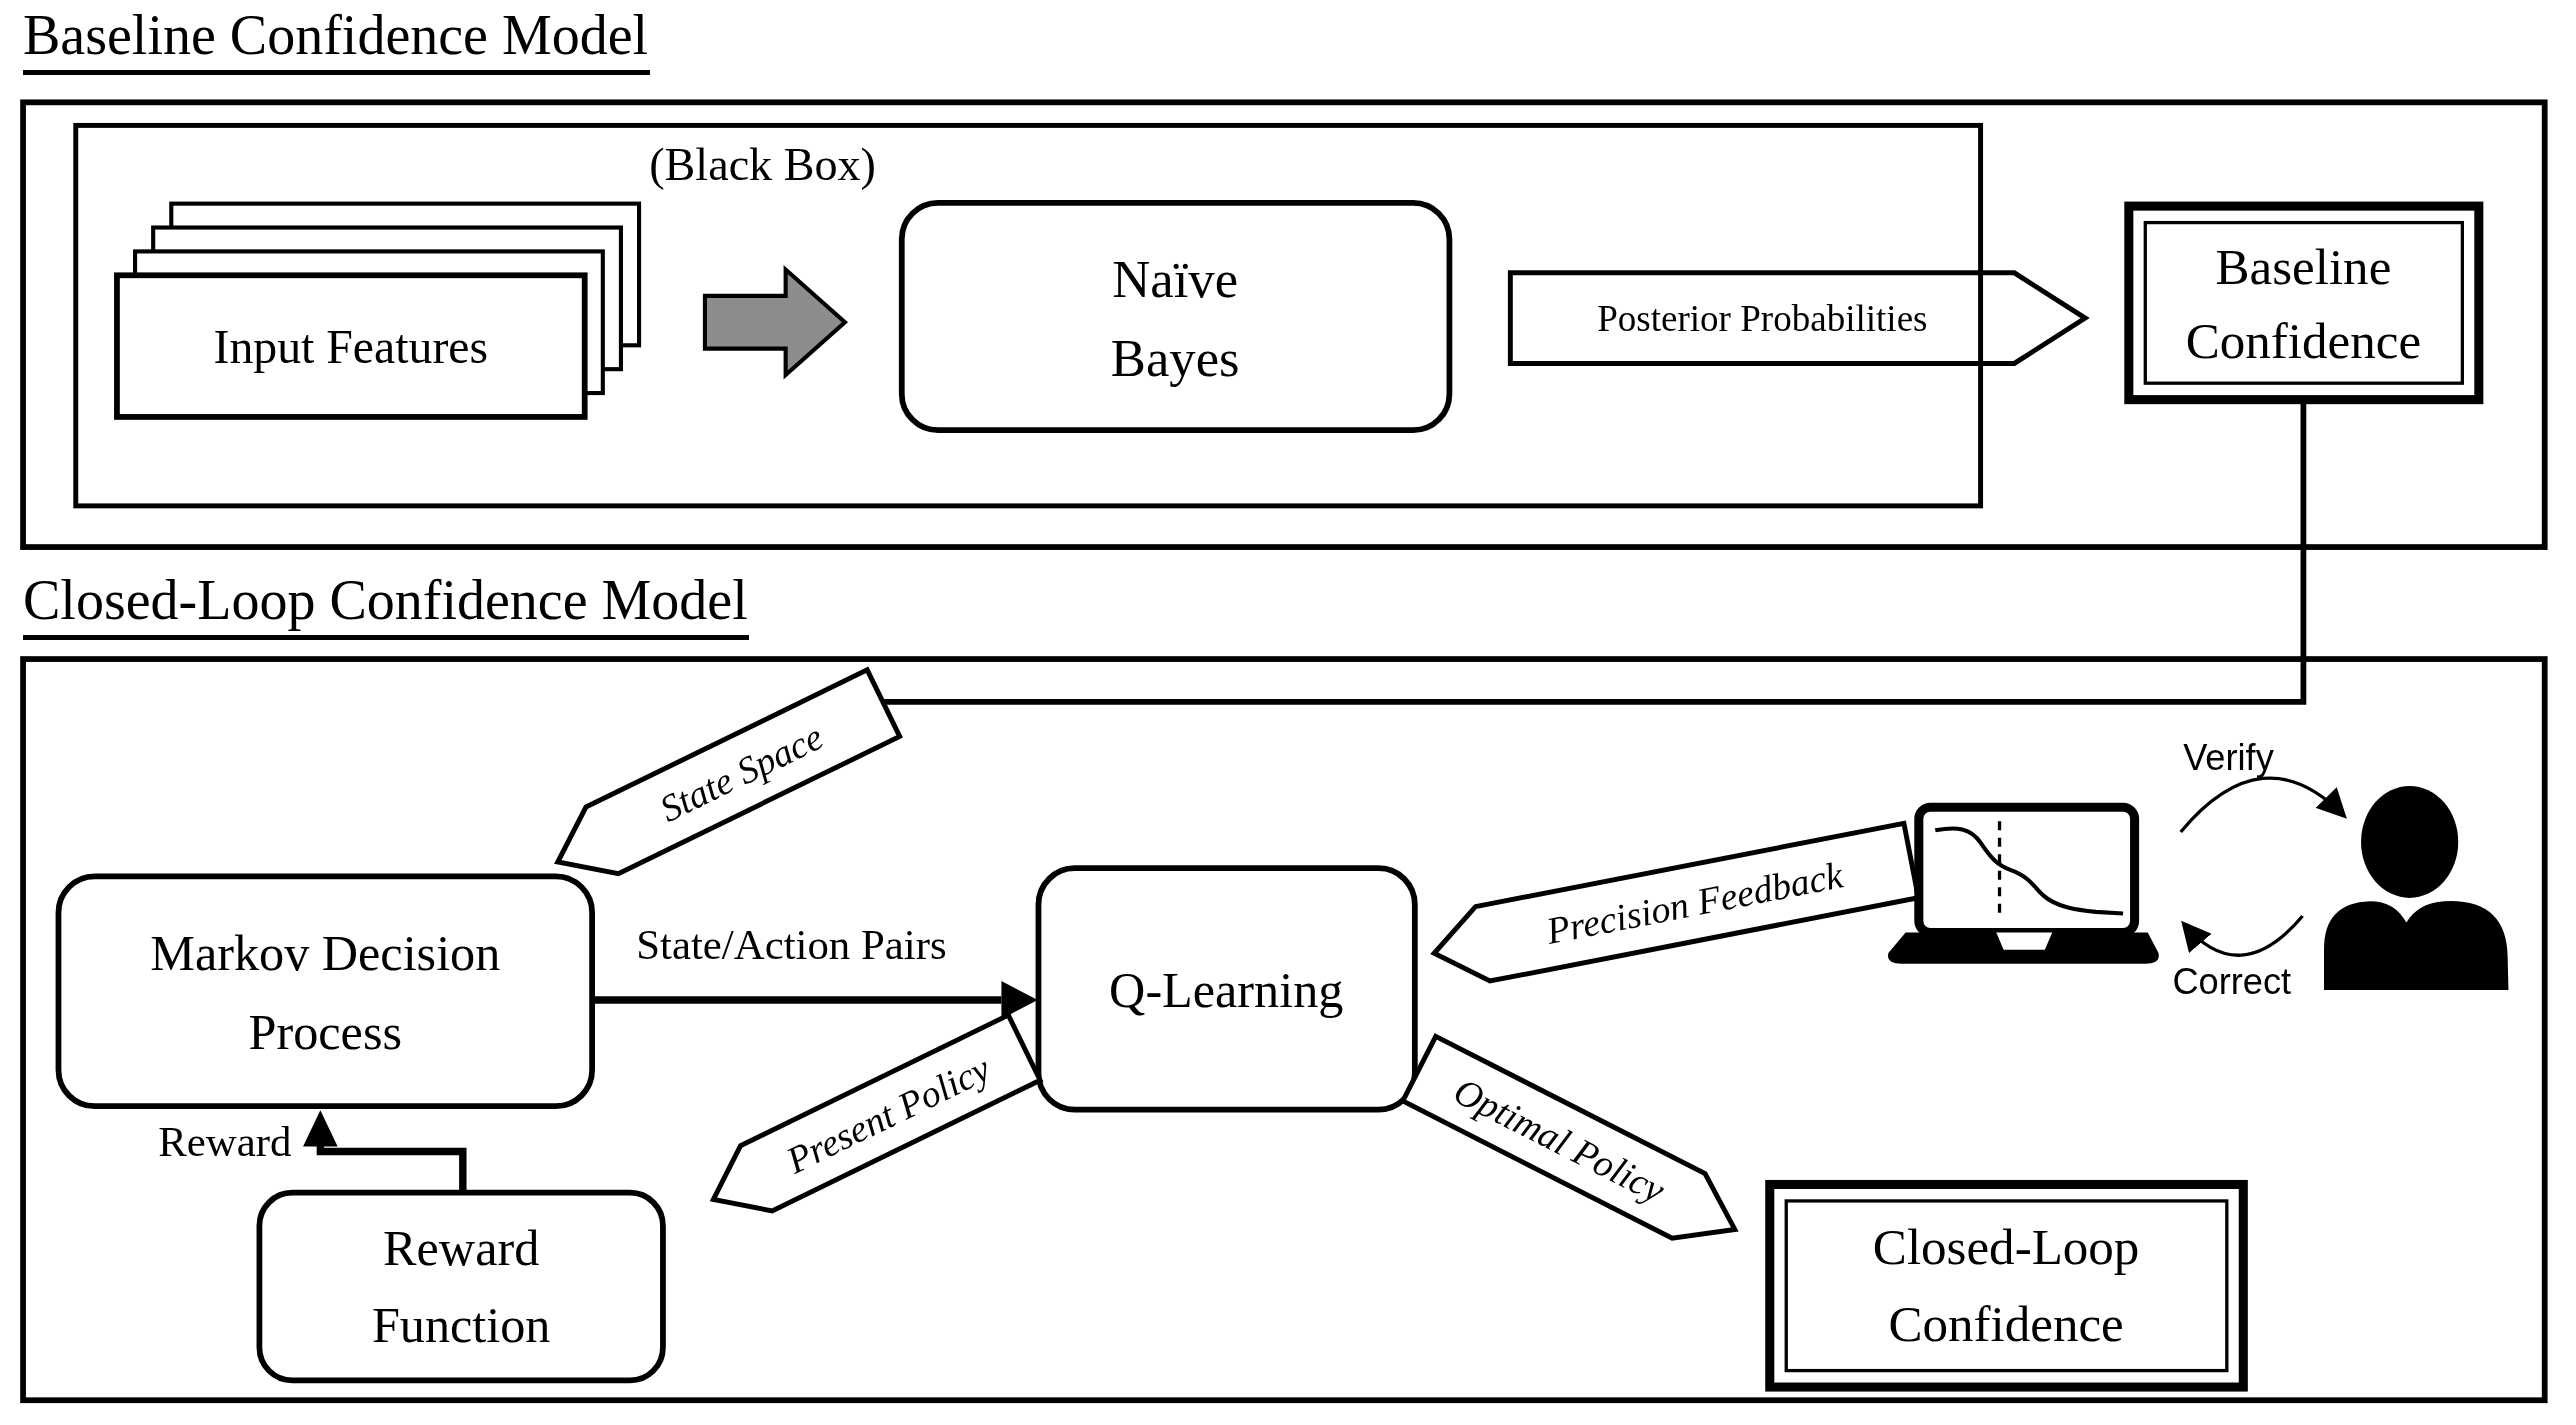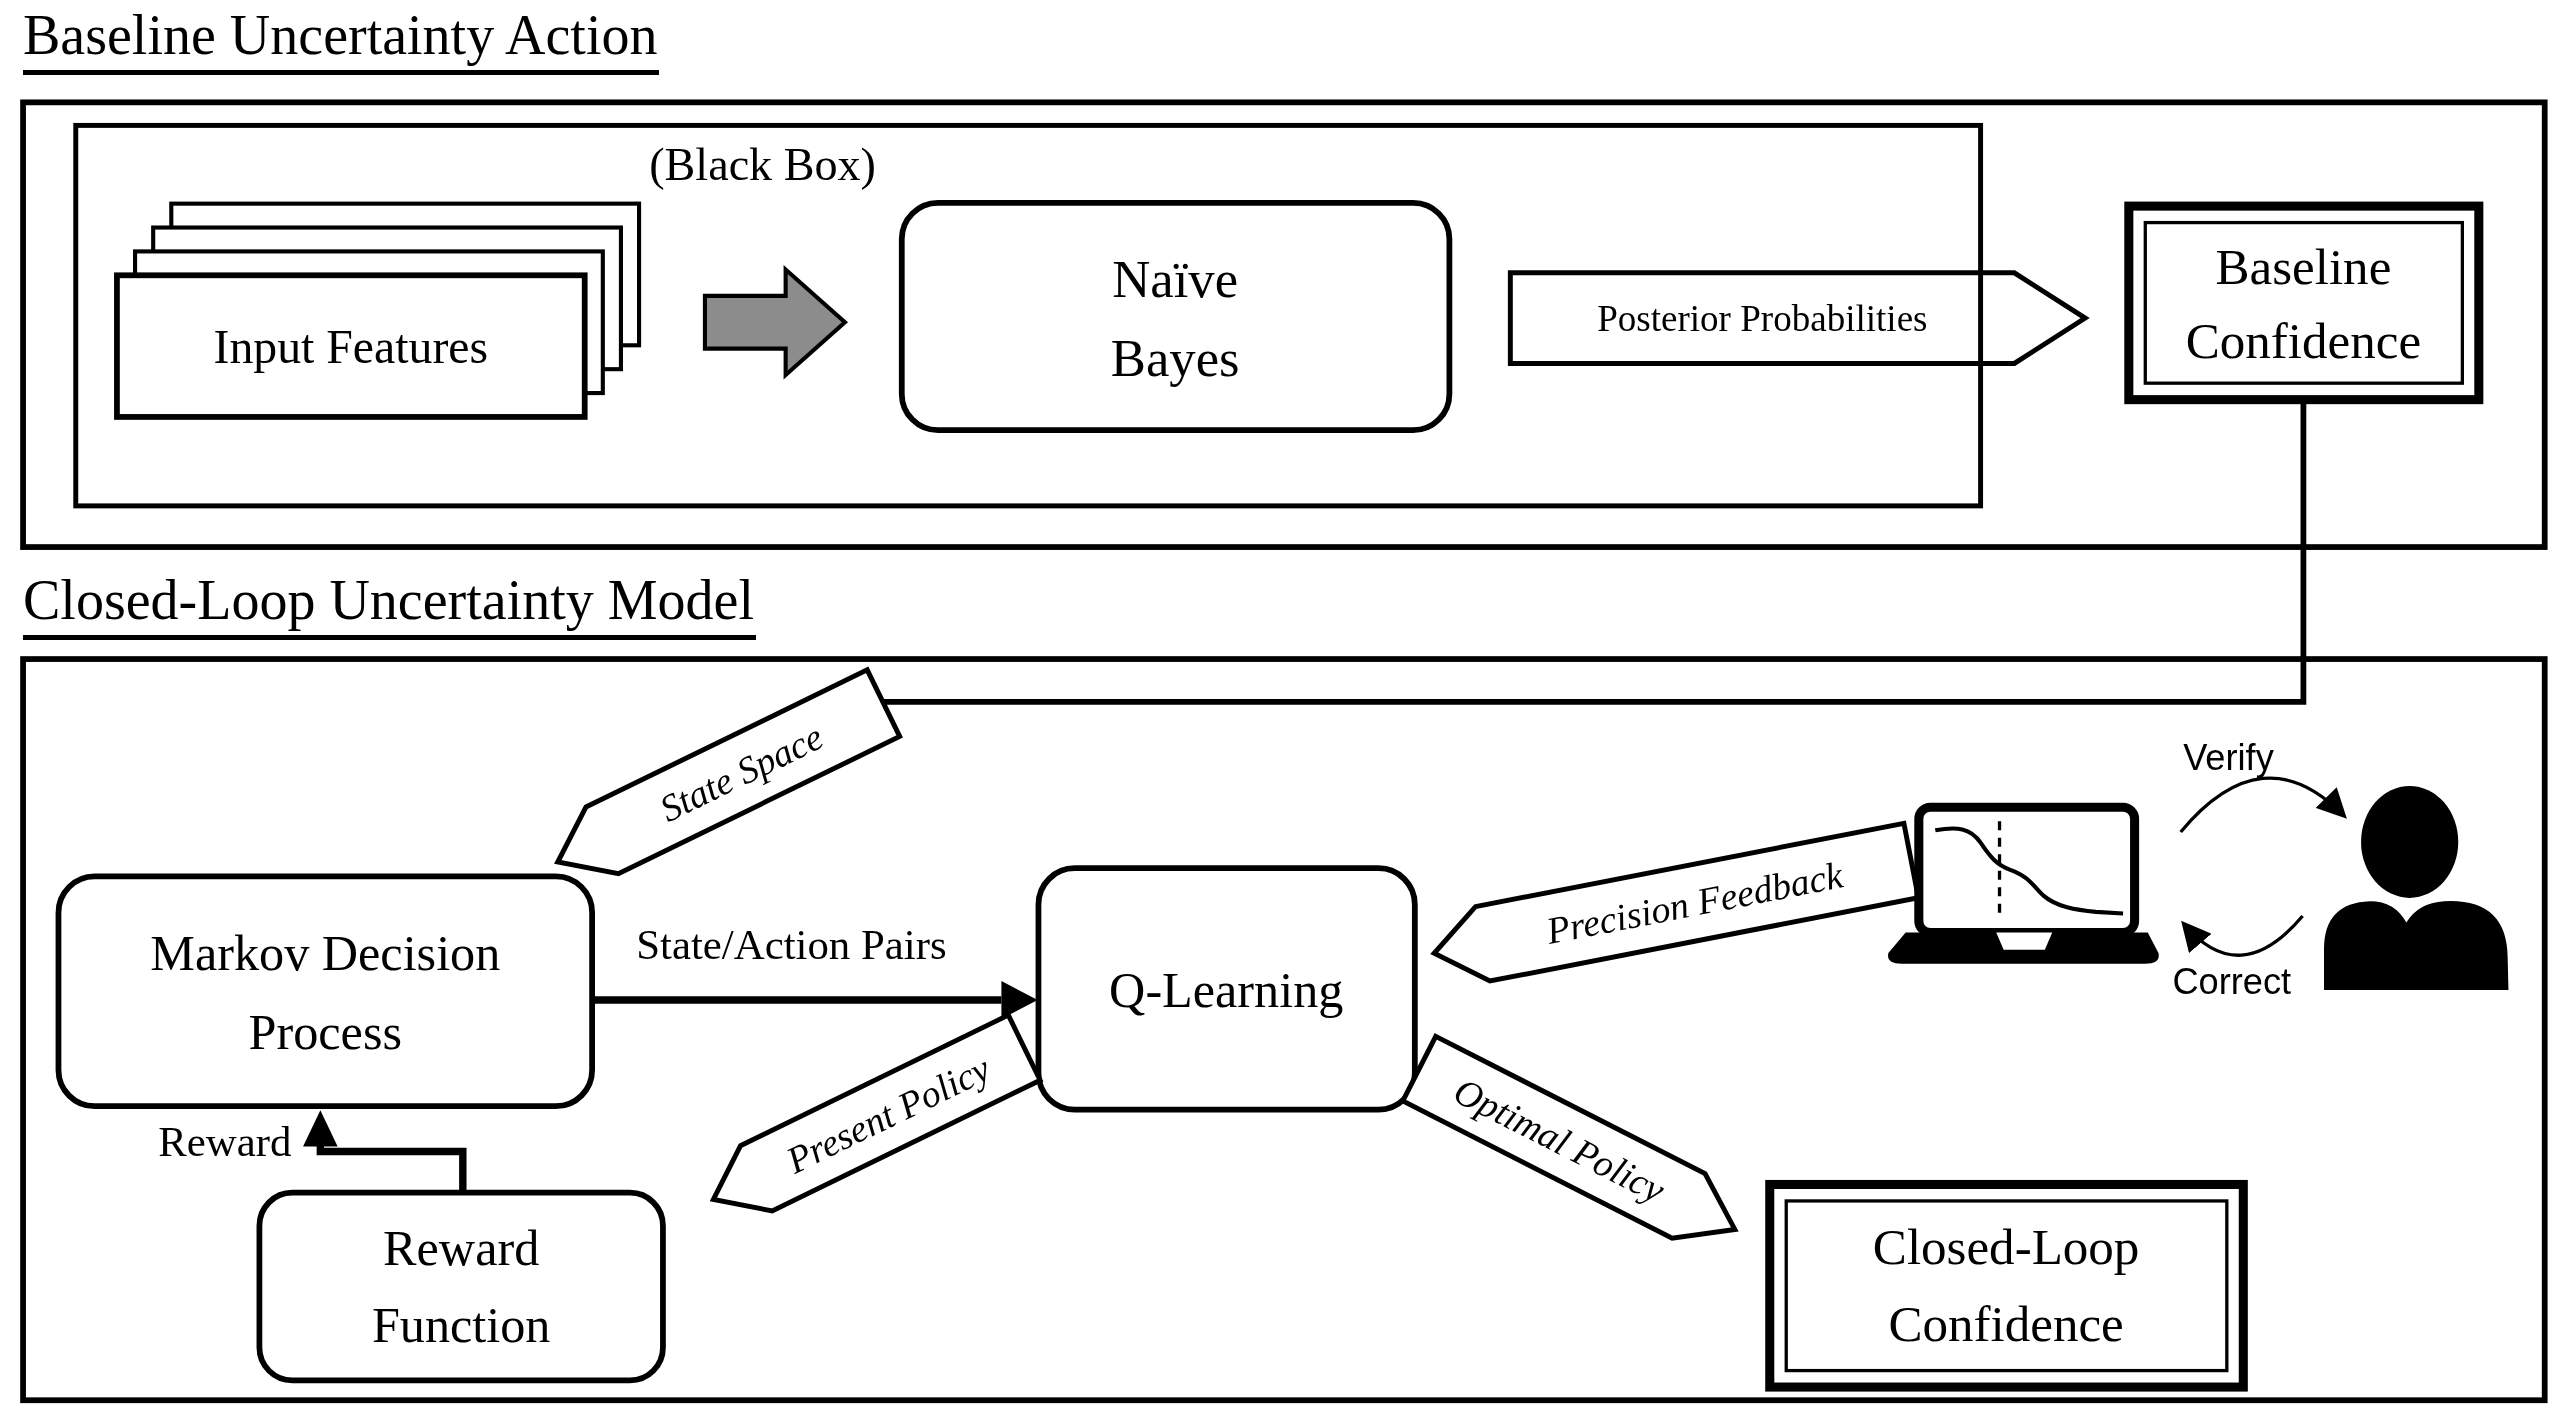--- a/index.html
+++ b/index.html
@@ -39,23 +39,23 @@
     font-family:"Liberation Serif","DejaVu Serif",serif;
   }
   .it{font-style:italic;}
   .sans{font-family:"Liberation Sans","DejaVu Sans",sans-serif;}
 </style>
 </head>
 <body>
 
 <div class="stage">
 
-  <div id="title-baseline" class="section-title">Baseline Uncertainty Action</div>
+  <div id="title-baseline" class="section-title">Baseline Confidence Model</div>
 
-  <div id="title-closed-loop" class="section-title">Closed-Loop Uncertainty Model</div>
+  <div id="title-closed-loop" class="section-title">Closed-Loop Confidence Model</div>
 
   <svg width="2576" height="1426" viewBox="0 0 3128 1731">
     <defs>
       <marker id="arrowhead" viewBox="0 0 10 10" refX="8.5" refY="5" markerWidth="9" markerHeight="9" orient="auto-start-reverse">
         <path d="M0,0 L10,5 L0,10 z" style="fill:var(--ink)"></path>
       </marker>
     </defs>
 
     <rect x="28" y="124" width="3062" height="540" class="clear-box" stroke-width="7"></rect>
 

